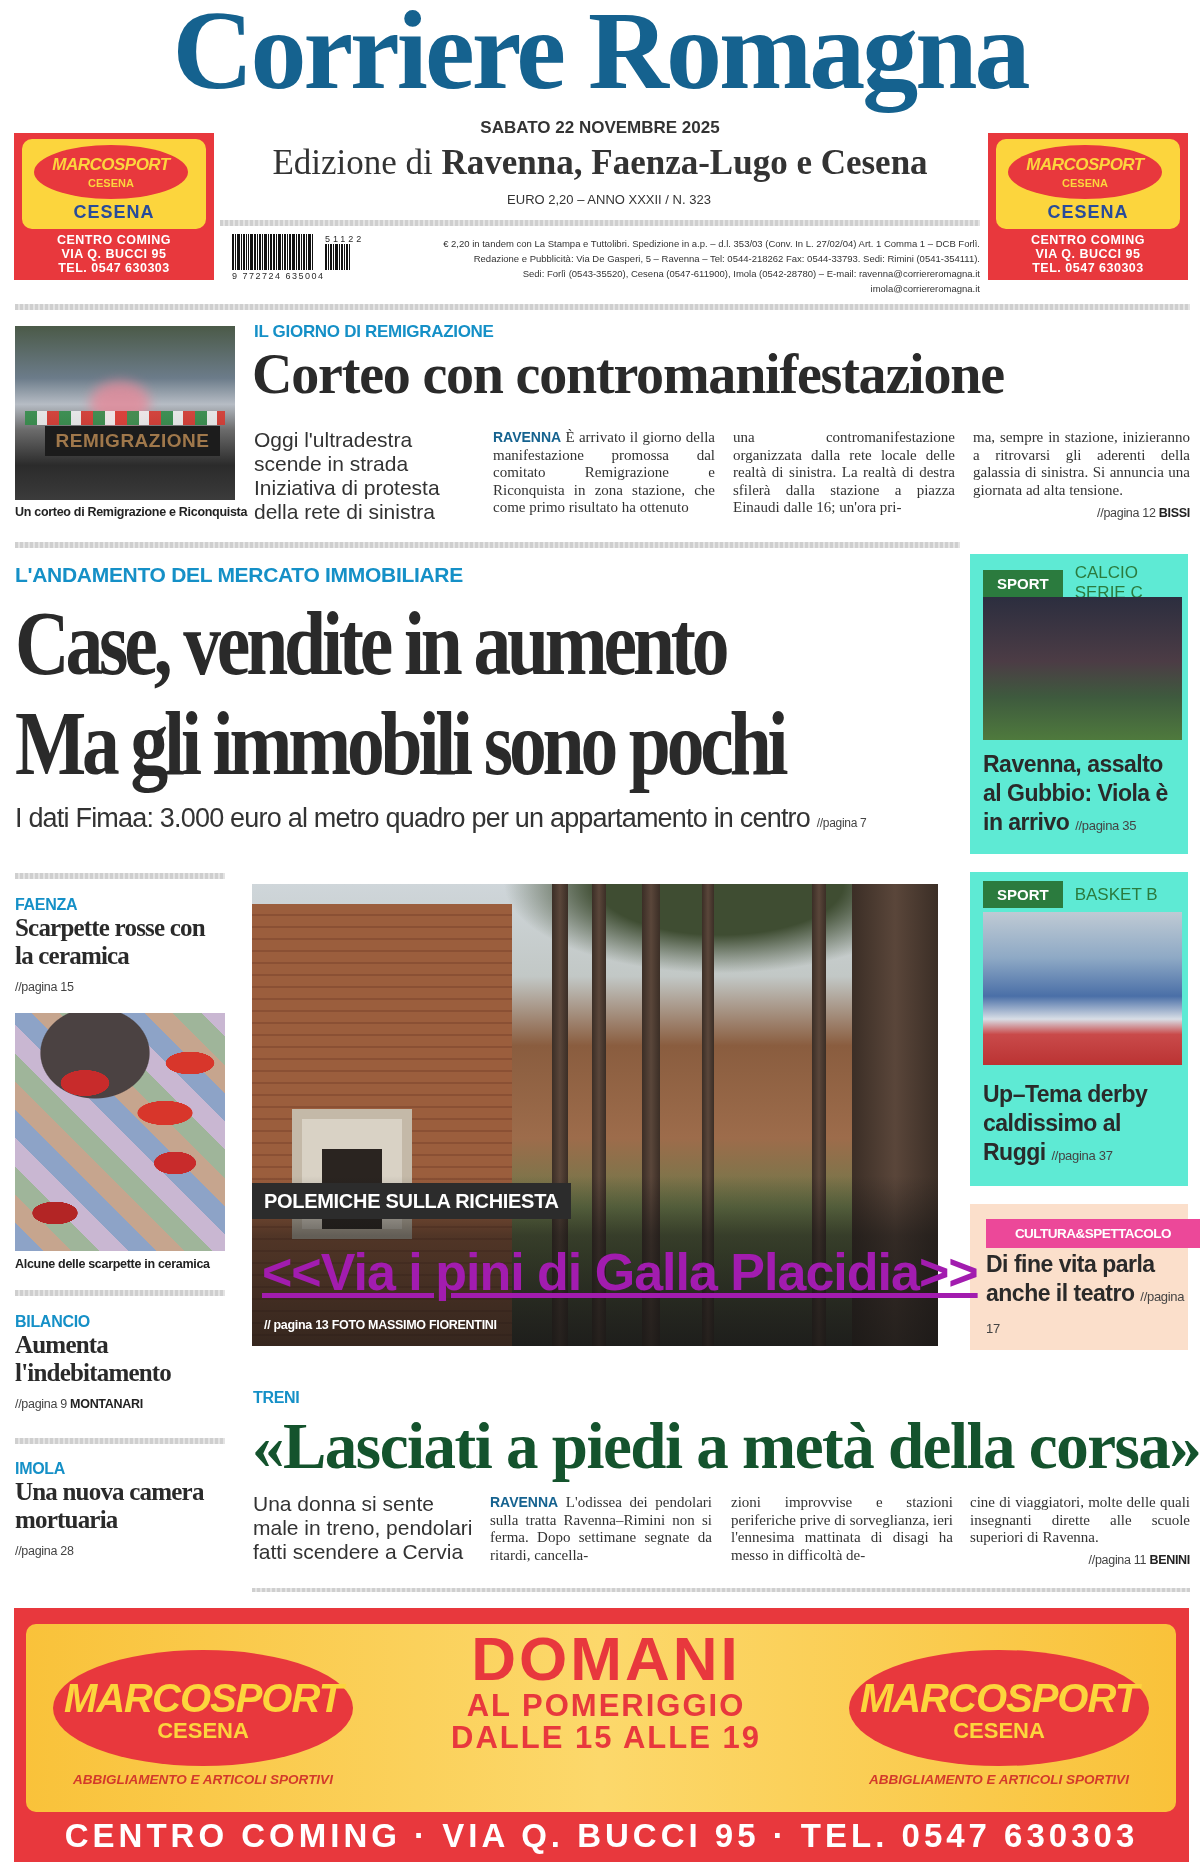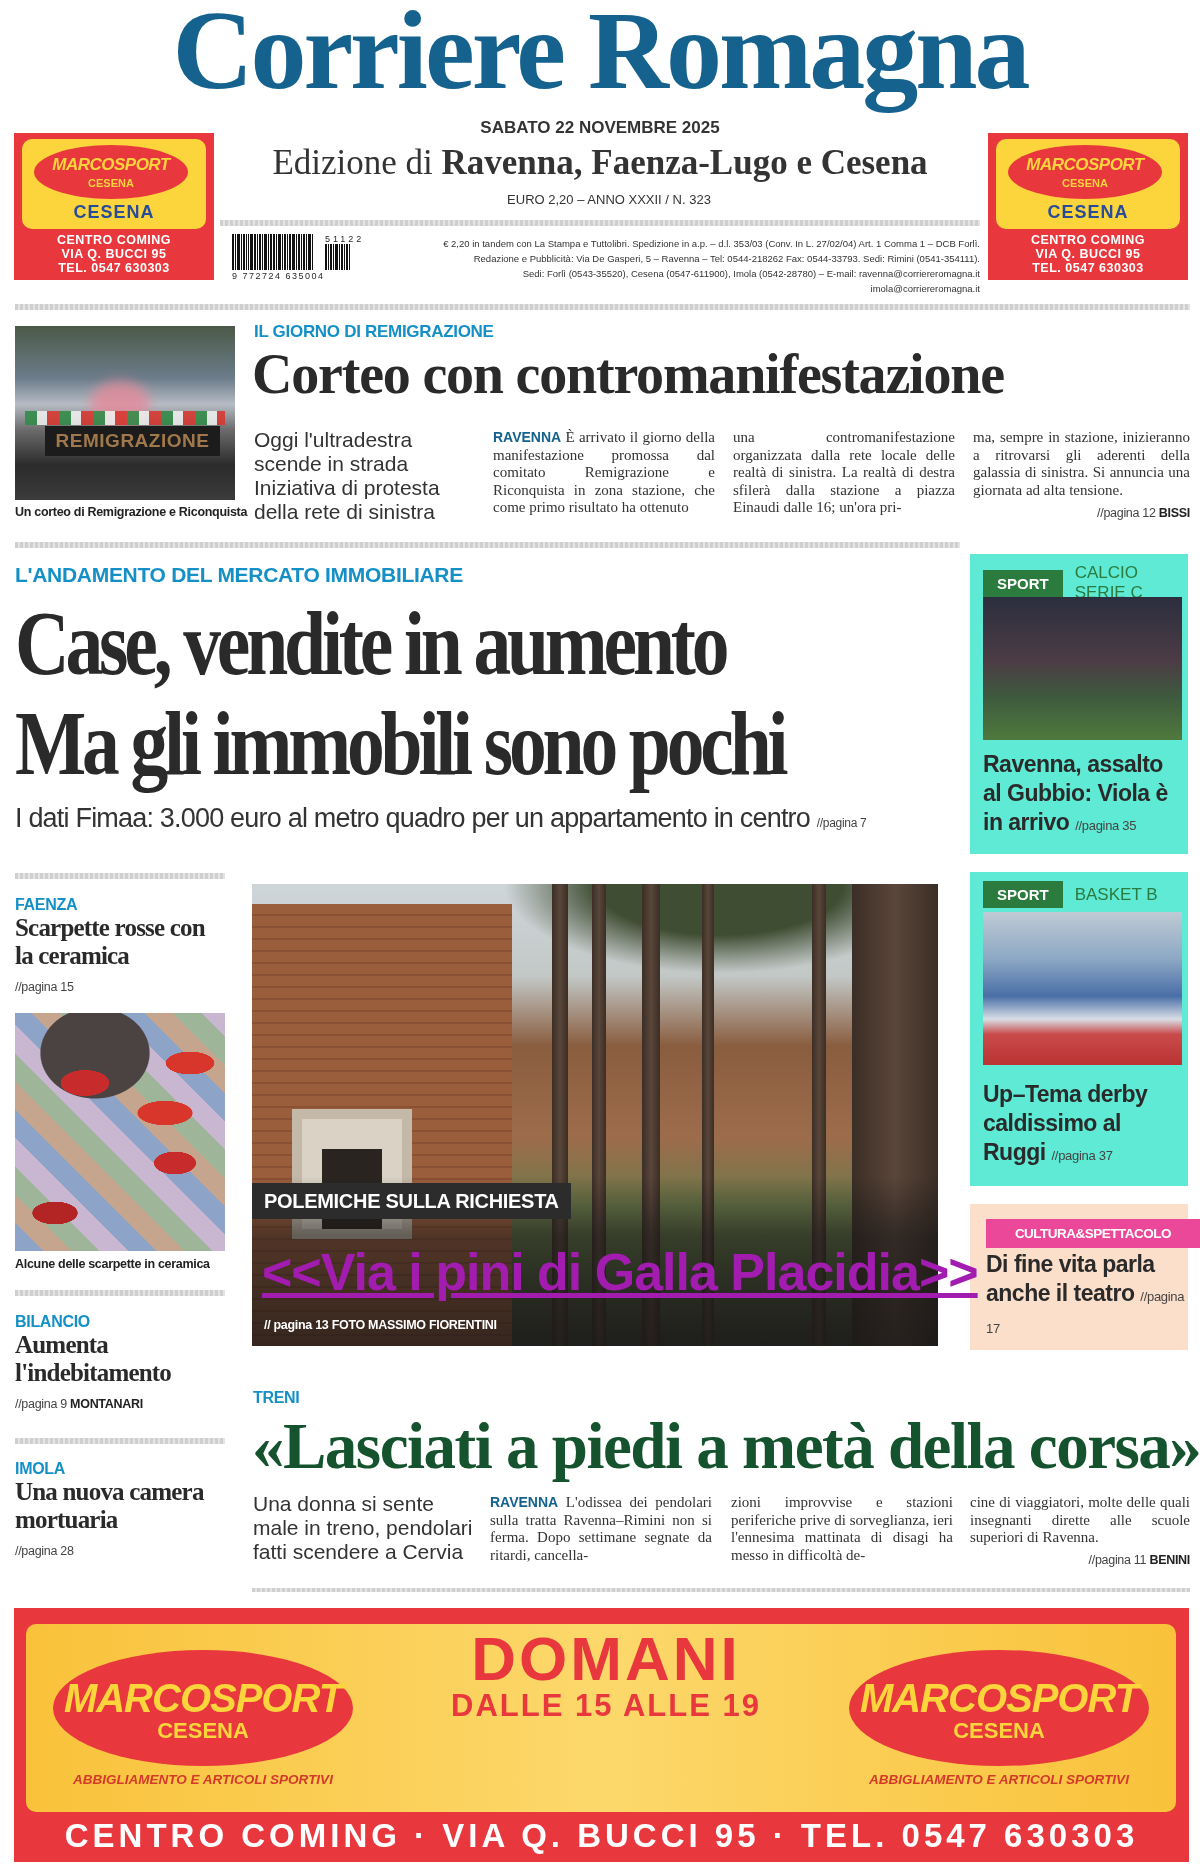--- a/index.html
+++ b/index.html
@@ -330,20 +330,21 @@
   <div class="inner">
     <div class="big-logo" id="big-logo-l">
       <div class="oval">
         <div class="brand">MARCOSPORT</div>
         <div class="brand-city">CESENA</div>
       </div>
       <div class="tagline">ABBIGLIAMENTO E ARTICOLI SPORTIVI</div>
     </div>
     <div id="ad-center">
       <div id="ad-domani">DOMANI</div>
+      <div id="ad-pomeriggio">AL POMERIGGIO</div>
       <div id="ad-orari">DALLE 15 ALLE 19</div>
     </div>
     <div class="big-logo" id="big-logo-r">
       <div class="oval">
         <div class="brand">MARCOSPORT</div>
         <div class="brand-city">CESENA</div>
       </div>
       <div class="tagline">ABBIGLIAMENTO E ARTICOLI SPORTIVI</div>
     </div>
   </div>

